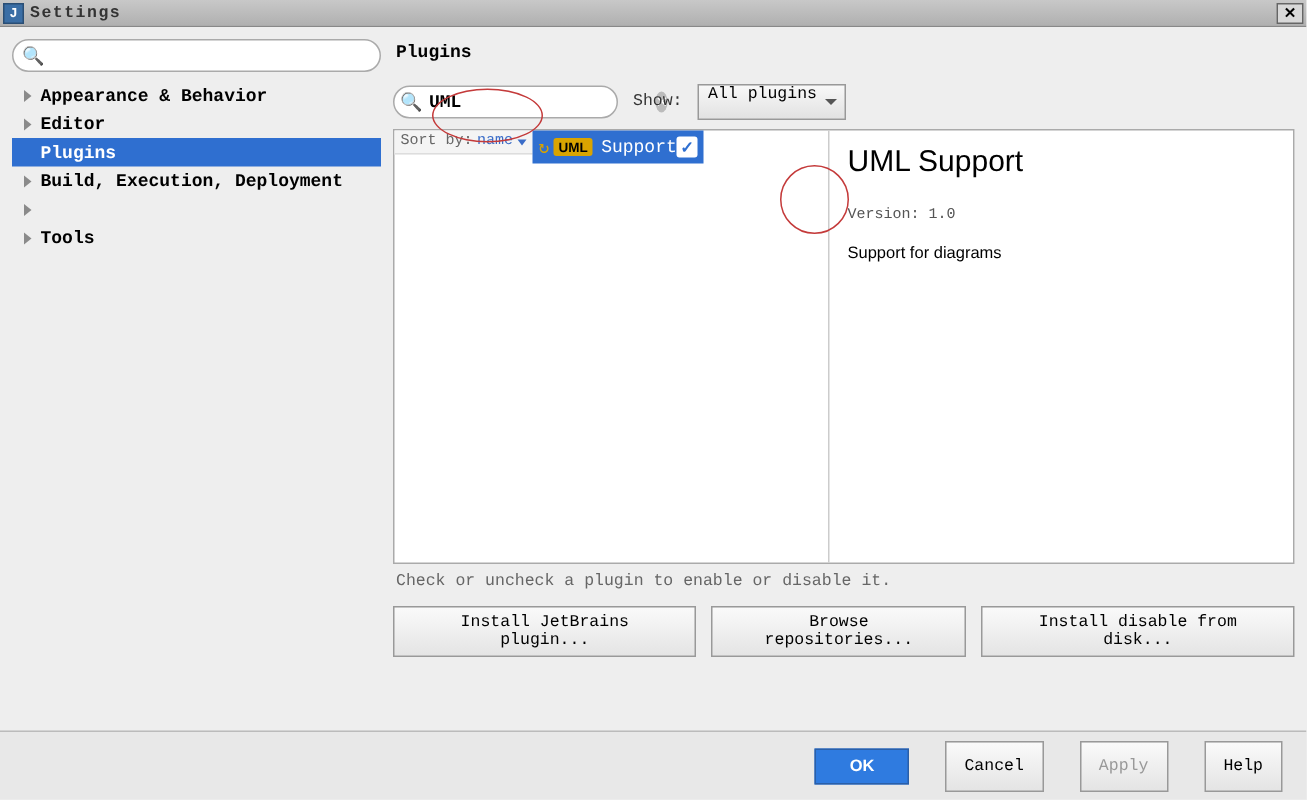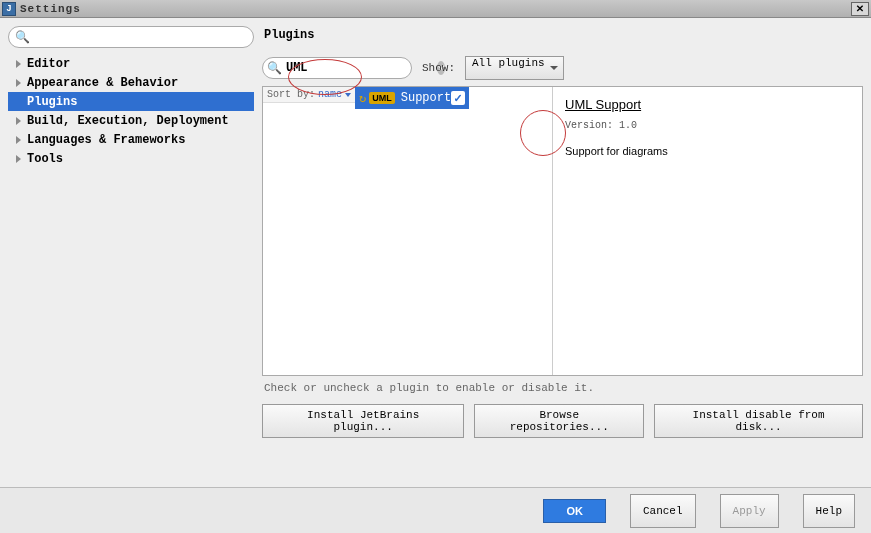--- a/index.html
+++ b/index.html
@@ -199,21 +199,21 @@
     display: flex; align-items: center; justify-content: center;
     color: #2f6fd0; font-size: 11px; font-weight: bold;
     cursor: pointer;
     font-family: Arial, sans-serif;
   }
   .detail-pane {
     flex: 1;
     padding: 10px 12px;
     font-family: Arial, sans-serif;
   }
-  .detail-title { font-size: 13px; margin-bottom: 8px; text-decoration: underline; }
+  .detail-title { font-size: 20px; margin-bottom: 18px; }
   .detail-version { font-size: 10px; font-family: "Courier New", monospace; color: #555; margin-bottom: 14px;}
   .detail-desc { font-size: 11px; }
 
   .hint {
     font-size: 11px; color: #666;
     margin: 6px 0 10px 2px;
   }
   .install-row {
     display: flex; gap: 10px;
   }
@@ -265,37 +265,36 @@
 <div class="content">
 
   <div class="sidebar">
     <div class="sidebar-search">
       <span class="mag">🔍</span>
       <input type="text" placeholder="" style="">
     </div>
     <div class="tree">
       <div class="tree-item">
         <span class="arrow"></span>
+        <span class="label">Appearance &amp; Behavior</span>
+      </div>
+      <div class="tree-item">
+        <span class="arrow"></span>
         <span class="label">Editor</span>
       </div>
-      <div class="tree-item">
-        <span class="arrow"></span>
-        <span class="label">Appearance &amp; Behavior</span>
-      </div>
       <div class="tree-item leaf selected">
         <span class="arrow"></span>
         <span class="label">Plugins</span>
       </div>
       <div class="tree-item">
         <span class="arrow"></span>
         <span class="label">Build, Execution, Deployment</span>
       </div>
       <div class="tree-item">
         <span class="arrow"></span>
-        <span class="label">Languages &amp; Frameworks</span>
       </div>
       <div class="tree-item">
         <span class="arrow"></span>
         <span class="label">Tools</span>
       </div>
     </div>
   </div>
 
   <div class="right">
     <div class="page-title">Plugins</div>

